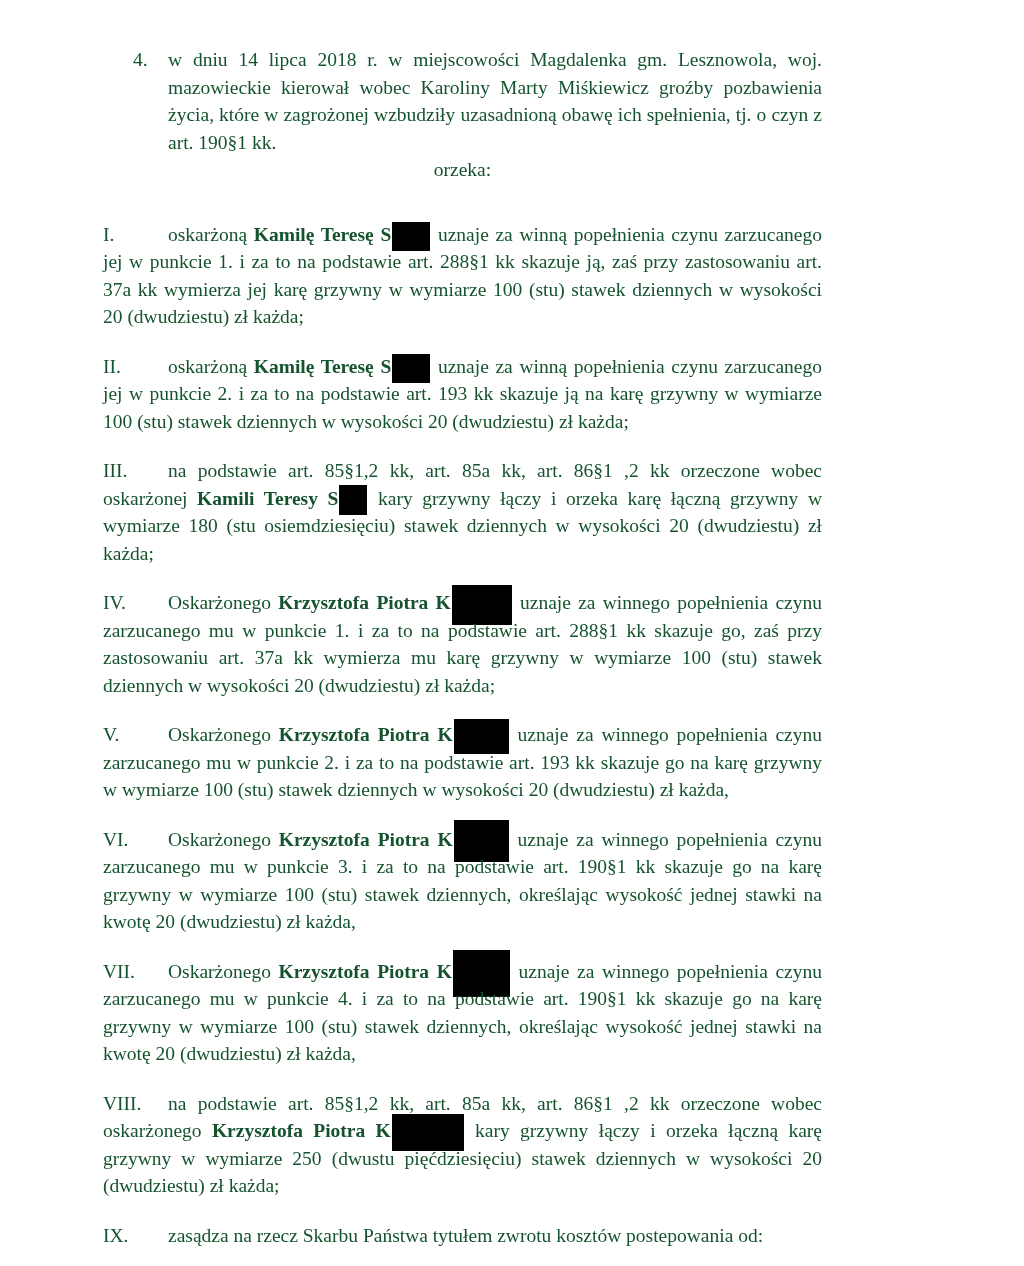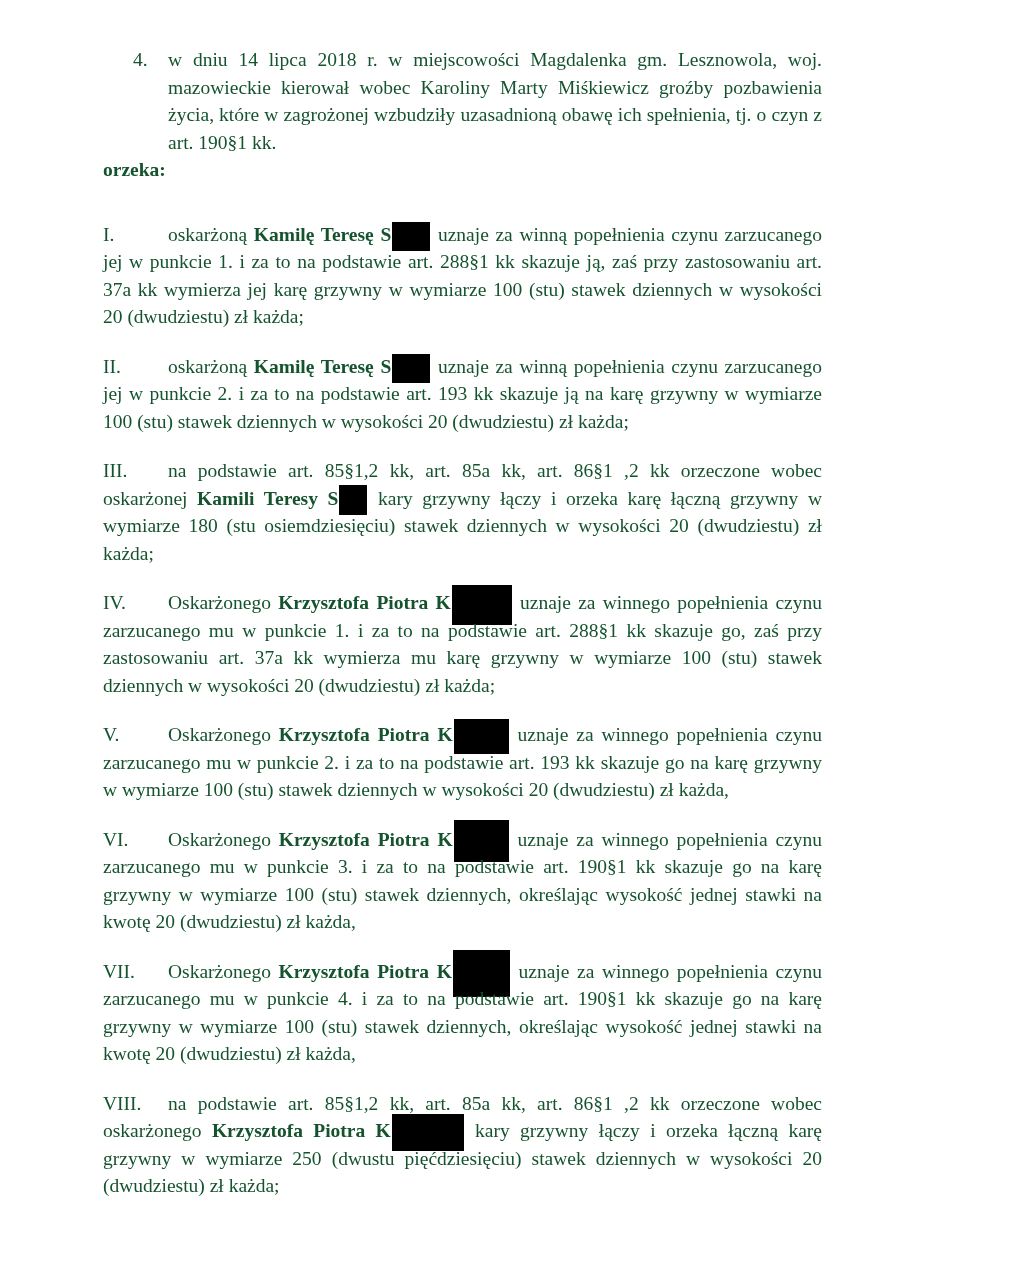--- a/index.html
+++ b/index.html
@@ -22,21 +22,22 @@
   }
   .intro {
     padding-left: 65px;
   }
   .intro-num {
     display: inline-block;
     width: 35px;
     margin-left: -35px;
   }
   .heading {
-    font-weight: bold;
+    font-weight: normal;
+    text-align: center;
     margin: 0;
   }
   #verdicts { padding-top: 15px; }
   .verdict {
     margin: 22px 0 0 0;
     text-align: justify;
     font-family: Liberation Serif, serif;
   }
   .numeral {
     display: inline-block;
@@ -61,14 +62,15 @@
 
   <div id="verdicts">
       <p class="verdict"><span class="numeral">I.</span><span>oskarżoną </span><span class="b">Kamilę Teresę S</span><span class="redaction" style="width: 38px; height: 29px; background: rgb(0, 0, 0); margin: -5.5px 1px;"></span><span> uznaje za winną popełnienia czynu zarzucanego jej w punkcie 1. i za to na podstawie art. 288§1 kk skazuje ją, zaś przy zastosowaniu art. 37a kk wymierza jej karę grzywny w wymiarze 100 (stu) stawek dziennych w wysokości 20 (dwudziestu) zł każda;</span></p>
       <p class="verdict"><span class="numeral">II.</span><span>oskarżoną </span><span class="b">Kamilę Teresę S</span><span class="redaction" style="width: 38px; height: 29px; background: rgb(0, 0, 0); margin: -5.5px 1px;"></span><span> uznaje za winną popełnienia czynu zarzucanego jej w punkcie 2. i za to na podstawie art. 193 kk skazuje ją na karę grzywny w wymiarze 100 (stu) stawek dziennych w wysokości 20 (dwudziestu) zł każda;</span></p>
       <p class="verdict"><span class="numeral">III.</span><span>na podstawie art. 85§1,2 kk, art. 85a kk, art. 86§1 ,2 kk orzeczone wobec oskarżonej </span><span class="b">Kamili Teresy S</span><span class="redaction" style="width: 28px; height: 30px; background: rgb(0, 0, 0); margin: -6px 1px;"></span><span> kary grzywny łączy i orzeka karę łączną grzywny w wymiarze 180 (stu osiemdziesięciu) stawek dziennych w wysokości 20 (dwudziestu) zł każda;</span></p>
       <p class="verdict"><span class="numeral">IV.</span><span>Oskarżonego </span><span class="b">Krzysztofa Piotra K</span><span class="redaction" style="width: 60px; height: 40px; background: rgb(0, 0, 0); margin: -11px 1px;"></span><span> uznaje za winnego popełnienia czynu zarzucanego mu w punkcie 1. i za to na podstawie art. 288§1 kk skazuje go, zaś przy zastosowaniu art. 37a kk wymierza mu karę grzywny w wymiarze 100 (stu) stawek dziennych w wysokości 20 (dwudziestu) zł każda;</span></p>
       <p class="verdict"><span class="numeral">V.</span><span>Oskarżonego </span><span class="b">Krzysztofa Piotra K</span><span class="redaction" style="width: 55px; height: 35px; background: rgb(0, 0, 0); margin: -8.5px 1px;"></span><span> uznaje za winnego popełnienia czynu zarzucanego mu w punkcie 2. i za to na podstawie art. 193 kk skazuje go na karę grzywny w wymiarze 100 (stu) stawek dziennych w wysokości 20 (dwudziestu) zł każda,</span></p>
       <p class="verdict"><span class="numeral">VI.</span><span>Oskarżonego </span><span class="b">Krzysztofa Piotra K</span><span class="redaction" style="width: 55px; height: 42px; background: rgb(0, 0, 0); margin: -12px 1px;"></span><span> uznaje za winnego popełnienia czynu zarzucanego mu w punkcie 3. i za to na podstawie art. 190§1 kk skazuje go na karę grzywny w wymiarze 100 (stu) stawek dziennych, określając wysokość jednej stawki na kwotę 20 (dwudziestu) zł każda,</span></p>
       <p class="verdict"><span class="numeral">VII.</span><span>Oskarżonego </span><span class="b">Krzysztofa Piotra K</span><span class="redaction" style="width: 57px; height: 47px; background: rgb(0, 0, 0); margin: -14.5px 1px;"></span><span> uznaje za winnego popełnienia czynu zarzucanego mu w punkcie 4. i za to na podstawie art. 190§1 kk skazuje go na karę grzywny w wymiarze 100 (stu) stawek dziennych, określając wysokość jednej stawki na kwotę 20 (dwudziestu) zł każda,</span></p>
       <p class="verdict"><span class="numeral">VIII.</span><span>na podstawie art. 85§1,2 kk, art. 85a kk, art. 86§1 ,2 kk orzeczone wobec oskarżonego </span><span class="b">Krzysztofa Piotra K</span><span class="redaction" style="width: 72px; height: 37px; background: rgb(0, 0, 0); margin: -9.5px 1px;"></span><span> kary grzywny łączy i orzeka łączną karę grzywny w wymiarze 250 (dwustu pięćdziesięciu) stawek dziennych w wysokości 20 (dwudziestu) zł każda;</span></p>
+      <p class="verdict"><span class="numeral">IX.</span><span>zasądza na rzecz Skarbu Państwa tytułem zwrotu kosztów postepowania od:</span></p>
     </div>
 </div>
 
 </body></html>

